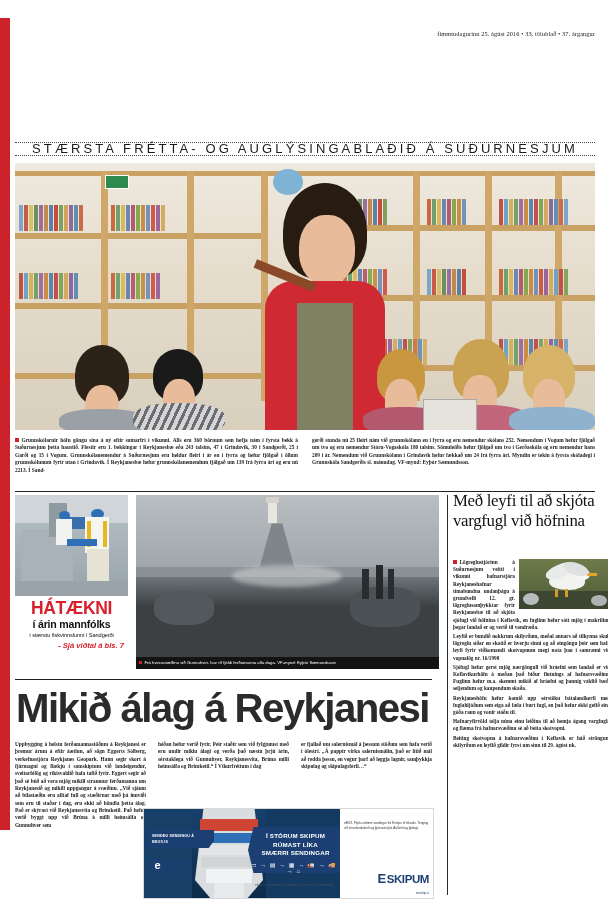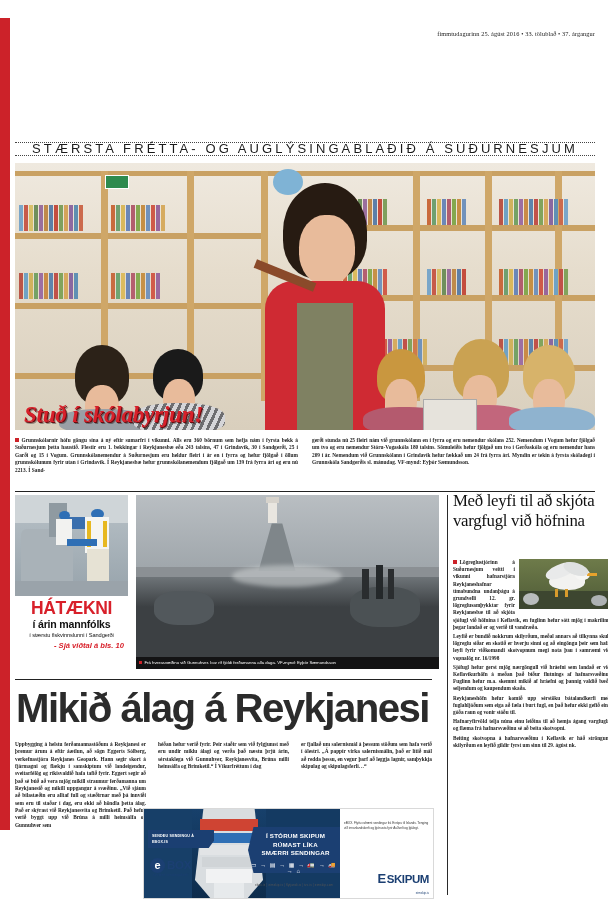--- a/index.html
+++ b/index.html
@@ -223,21 +223,20 @@
     <div class="kid" style="left:348px;top:244px;width:82px;height:26px;background:#b45a6e;"></div>
     <div class="hair" style="left:438px;top:176px;width:56px;height:62px;background:#caa252;"></div>
     <div class="face" style="left:448px;top:212px;width:34px;height:44px;"></div>
     <div class="kid" style="left:424px;top:242px;width:90px;height:28px;background:#c2667c;"></div>
     <div class="hair" style="left:508px;top:182px;width:52px;height:58px;background:#d7b36a;"></div>
     <div class="face" style="left:518px;top:216px;width:32px;height:42px;"></div>
     <div class="kid" style="left:494px;top:244px;width:86px;height:26px;background:#8fb3cf;"></div>
 
     <div style="position:absolute;left:408px;top:236px;width:52px;height:32px;background:#e6e3dc;border:1px solid #aaa;"></div>
   </div>
-  <div class="banner-head">Stuð í skólabyrjun!</div>
 
   <div class="intro">
     <div class="col c1"><span class="sq"></span><span>Grunnskólarnir hófu göngu sína á ný eftir sumarfrí í vikunni. Alls eru 360 börnum sem hefja nám í fyrsta bekk á Suðurnesjum þetta haustið. Flestir eru 1. bekkingar í Reykjanesbæ eða 243 talsins, 47 í Grindavík, 30 í Sandgerði, 25 í Garði og 15 í Vogum. Grunnskólanemendur á Suðurnesjum eru heldur fleiri í ár en í fyrra og hefur fjölgað í öllum grunnskólunum fyrir utan í Grindavík. Í Reykjanesbæ hefur grunnskólanemendum fjölgað um 139 frá fyrra ári og eru nú 2213. Í Sand-</span></div>
     <div class="col c2">gerði stunda nú 25 fleiri nám við grunnskólann en í fyrra og eru nemendur skólans 252. Nemendum í Vogum hefur fjölgað um tvo og eru nemendur Stóru-Vogaskóla 180 talsins. Sömuleiðis hefur fjölgað um tvo í Gerðaskóla og eru nemendur hans 209 í ár. Nemendum við Grunnskólann í Grindavík hefur fækkað um 24 frá fyrra ári. Myndin er tekin á fyrsta skóladegi í Grunnskóla Sandgerðis sl. mánudag. VF-mynd: Eyþór Sæmundsson.</div>
   </div>
   <div class="hr-thin"></div>
 
   <div class="mid">
 
     <div class="fishphoto">
@@ -254,21 +253,21 @@
       <div style="position:absolute;left:72px;top:26px;width:4px;height:26px;background:#e7b820;"></div>
       <div style="position:absolute;left:88px;top:26px;width:4px;height:26px;background:#e7b820;"></div>
       <div style="position:absolute;left:52px;top:44px;width:30px;height:7px;background:#2f6fb5;"></div>
       <div style="position:absolute;left:0;top:86px;width:113px;height:15px;background:#9aa3aa;"></div>
     </div>
 
     <div class="hatbox">
       <div class="hat-t1">HÁTÆKNI</div>
       <div class="hat-t2">í árin mannfólks</div>
       <div class="hat-t3">í stærstu fiskvinnslunni í Sandgerði</div>
-      <div class="hat-t4">- Sjá viðtal á bls. 10</div>
+      <div class="hat-t4">- Sjá viðtal á bls. 7</div>
     </div>
 
     <div class="gunnu">
       <div style="position:absolute;inset:0;background:linear-gradient(#b9bec2 0%,#9ea5aa 45%,#6c7377 62%,#3f4447 100%);"></div>
       <div style="position:absolute;left:0;top:72px;width:303px;height:12px;background:#8b9094;"></div>
       <div style="position:absolute;left:108px;top:18px;width:66px;height:58px;background:#7f868a;
            clip-path:polygon(22% 100%,42% 18%,58% 18%,78% 100%);"></div>
       <div style="position:absolute;left:132px;top:6px;width:9px;height:22px;background:#e9e6e0;"></div>
       <div style="position:absolute;left:130px;top:2px;width:13px;height:6px;background:#d7d3cc;"></div>
       <div style="position:absolute;left:0;top:82px;width:303px;height:92px;background:#3c4043;"></div>

